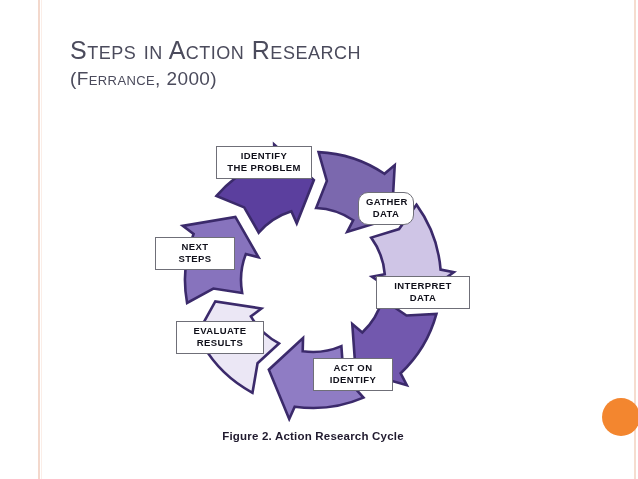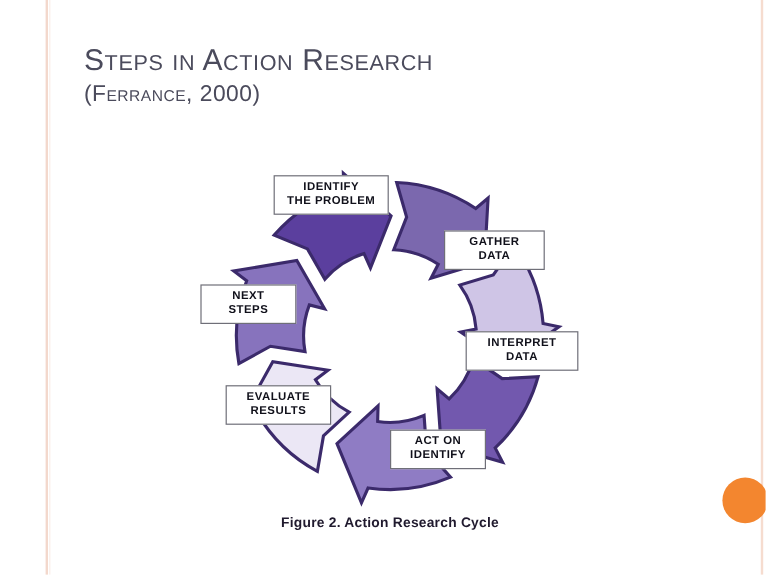--- a/index.html
+++ b/index.html
@@ -45,21 +45,21 @@
     font-size:19px;
     font-variant:small-caps;
     letter-spacing:.4px;
     color:#4b4b5c;
     line-height:1.2;
     margin-top:2px;
     white-space:nowrap;
   }
 
   
-  #diagram{position:absolute;left:118px;top:108px;width:350px;height:350px;}
+  #diagram{position:absolute;left:106px;top:108px;width:350px;height:350px;}
   #cycle-svg{display:block;width:350px;height:350px;}
 
   .label-box{
     position:absolute;
     background:#ffffff;
     border:1px solid #6f6f78;
     color:#10101a;
     font-size:9.5px;
     font-weight:bold;
     letter-spacing:.4px;
@@ -109,21 +109,21 @@
           <path d="M 225.45 289.64 A 128 128 0 0 1 156.71 298.69L 151.21 310.98 L 130.83 261.71 L 165.04 230.15 L 164.71 243.26 A 72 72 0 0 0 203.38 238.17L 205.49 267.24 Z" fill="#8f7cc4"></path>
           <path d="M 114.49 284.79 A 128 128 0 0 1 64.55 236.69L 51.51 240.05 L 77.32 193.40 L 123.33 200.48 L 112.87 208.39 A 72 72 0 0 0 140.96 235.45L 119.55 255.22 Z" fill="#ebe7f5"></path>
           <path d="M 49.09 195.01 A 128 128 0 0 1 55.56 125.98L 44.80 117.88 L 97.36 108.97 L 120.52 149.35 L 107.81 146.11 A 72 72 0 0 0 104.17 184.94L 75.37 180.54 Z" fill="#8773bd"></path>
           <path d="M 78.50 87.90 A 128 128 0 0 1 136.51 49.92L 136.14 36.46 L 175.87 72.00 L 158.74 115.29 L 153.35 103.33 A 72 72 0 0 0 120.72 124.70L 106.20 99.42 Z" fill="#5b3f9e"></path>
         </g>
     </svg>
 
     <div class="label-box" style="left:78px;  top:38px;  width:96px;">IDENTIFY
 THE PROBLEM</div>
 
-    <div class="label-box" style="left:220px; top:84px;  width:84px;">GATHER
+    <div class="label-box" style="left:220px; top:84px;  width:56px;border-radius:10px;">GATHER
 DATA</div>
 
     <div class="label-box" style="left:238px; top:168px; width:94px;">INTERPRET
 DATA</div>
 
     <div class="label-box" style="left:175px; top:250px; width:80px;">ACT ON
 IDENTIFY</div>
 
     <div class="label-box" style="left:17px;  top:129px; width:80px;">NEXT
 STEPS</div>

